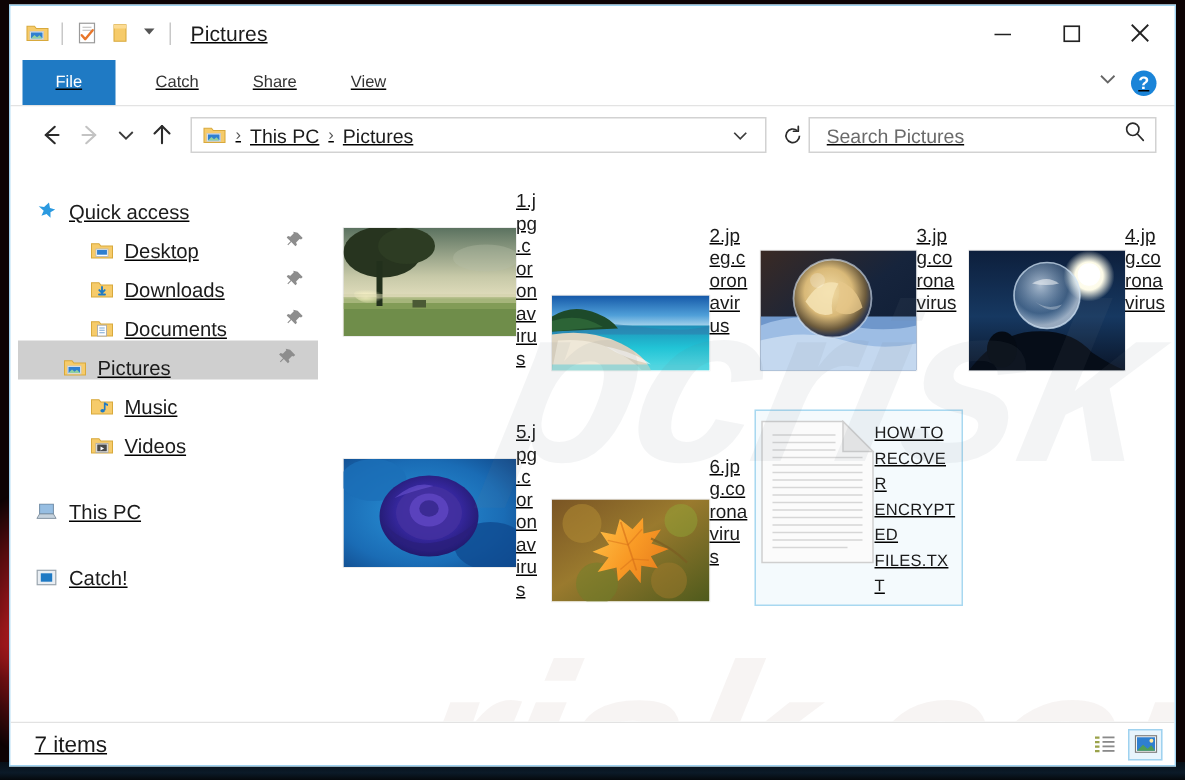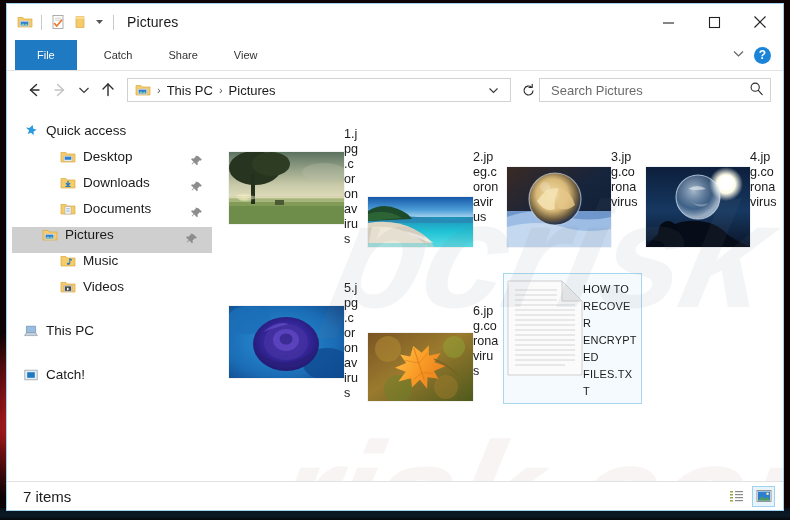--- a/index.html
+++ b/index.html
@@ -43,20 +43,21 @@
     left: 6px;
     top: 3px;
     width: 778px;
     height: 508px;
     background: #ffffff;
     border: 1px solid #9fd3f0;
     box-sizing: border-box;
     display: flex;
     flex-direction: column;
     overflow: hidden;
+    text-decoration: underline;
   }
 
   
   .titlebar {
     height: 36px;
     background: #ffffff;
     display: flex;
     align-items: center;
     flex: 0 0 auto;
     position: relative;
@@ -222,21 +223,21 @@
     width: 210px;
     flex: 0 0 auto;
     padding-top: 14px;
     box-sizing: border-box;
     position: relative;
     background: transparent;
   }
   .navitem {
     height: 26px;
     display: flex;
-    align-items: flex-start;
+    align-items: flex-end;
     padding-left: 16px;
     box-sizing: border-box;
     position: relative;
     cursor: default;
   }
   .navitem .label {
     font-size: 13.5px;
     color: #1b1b1b;
     margin-left: 7px;
     white-space: nowrap;

